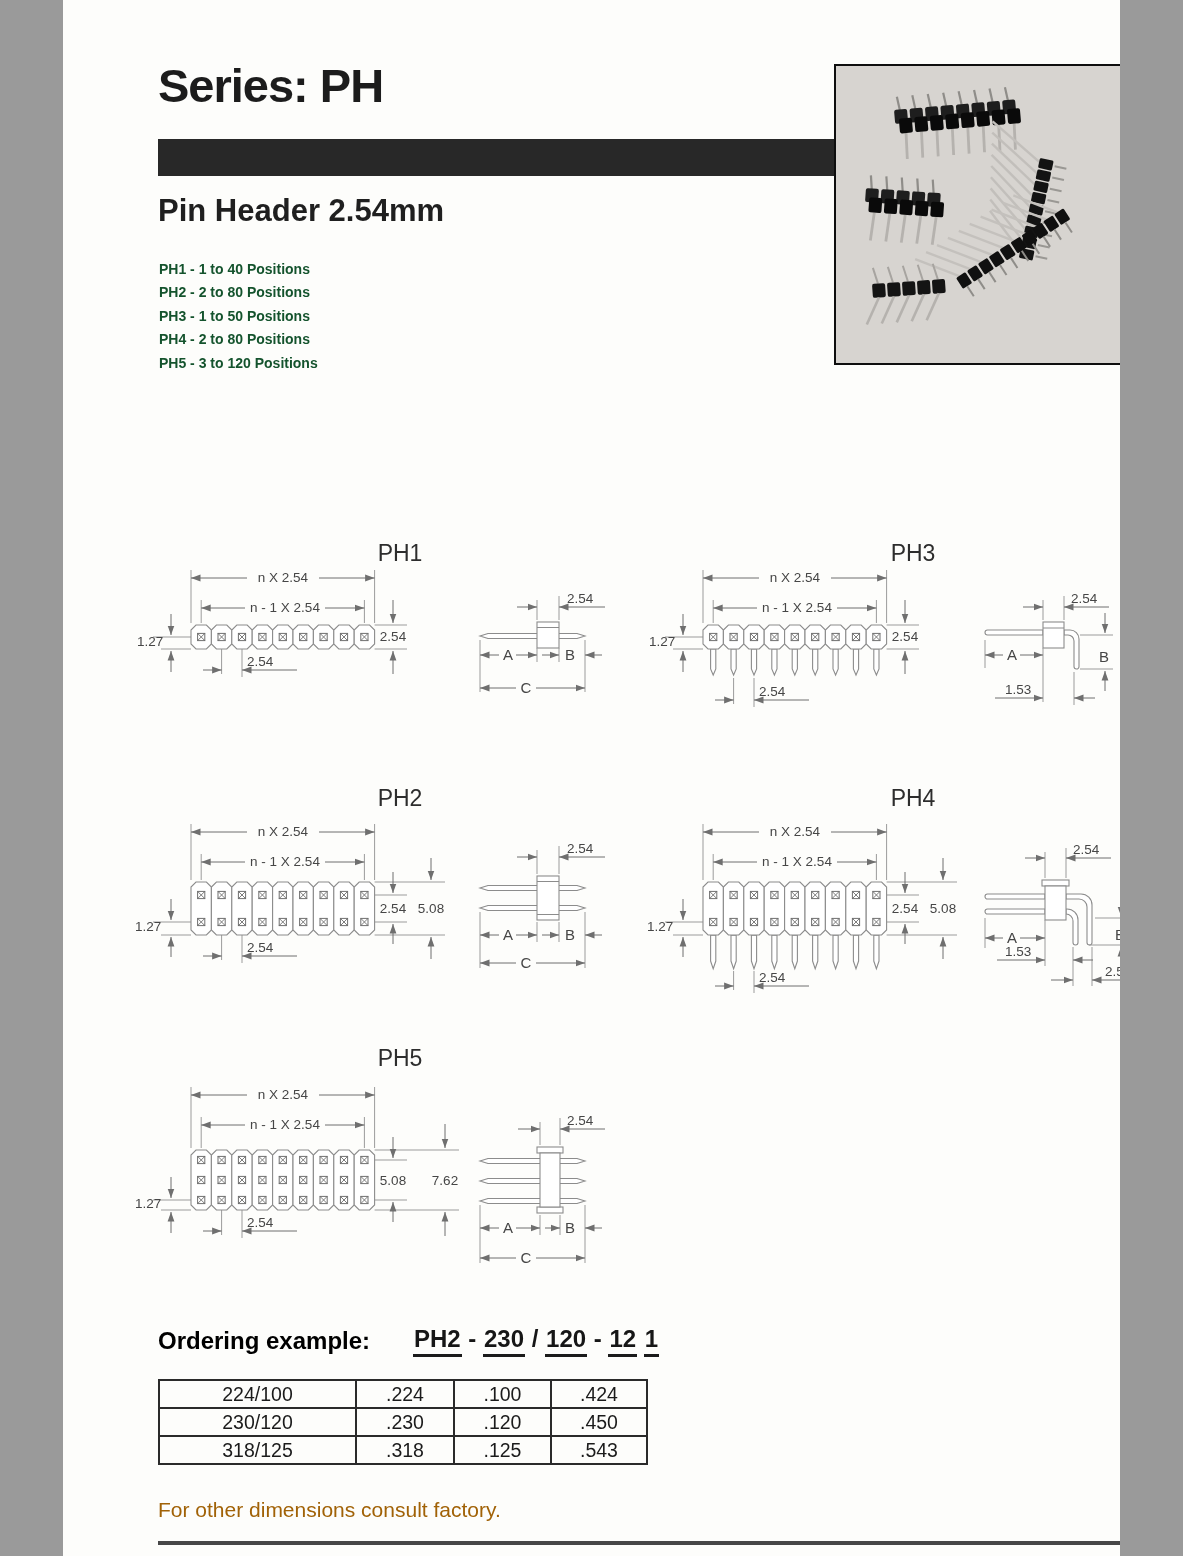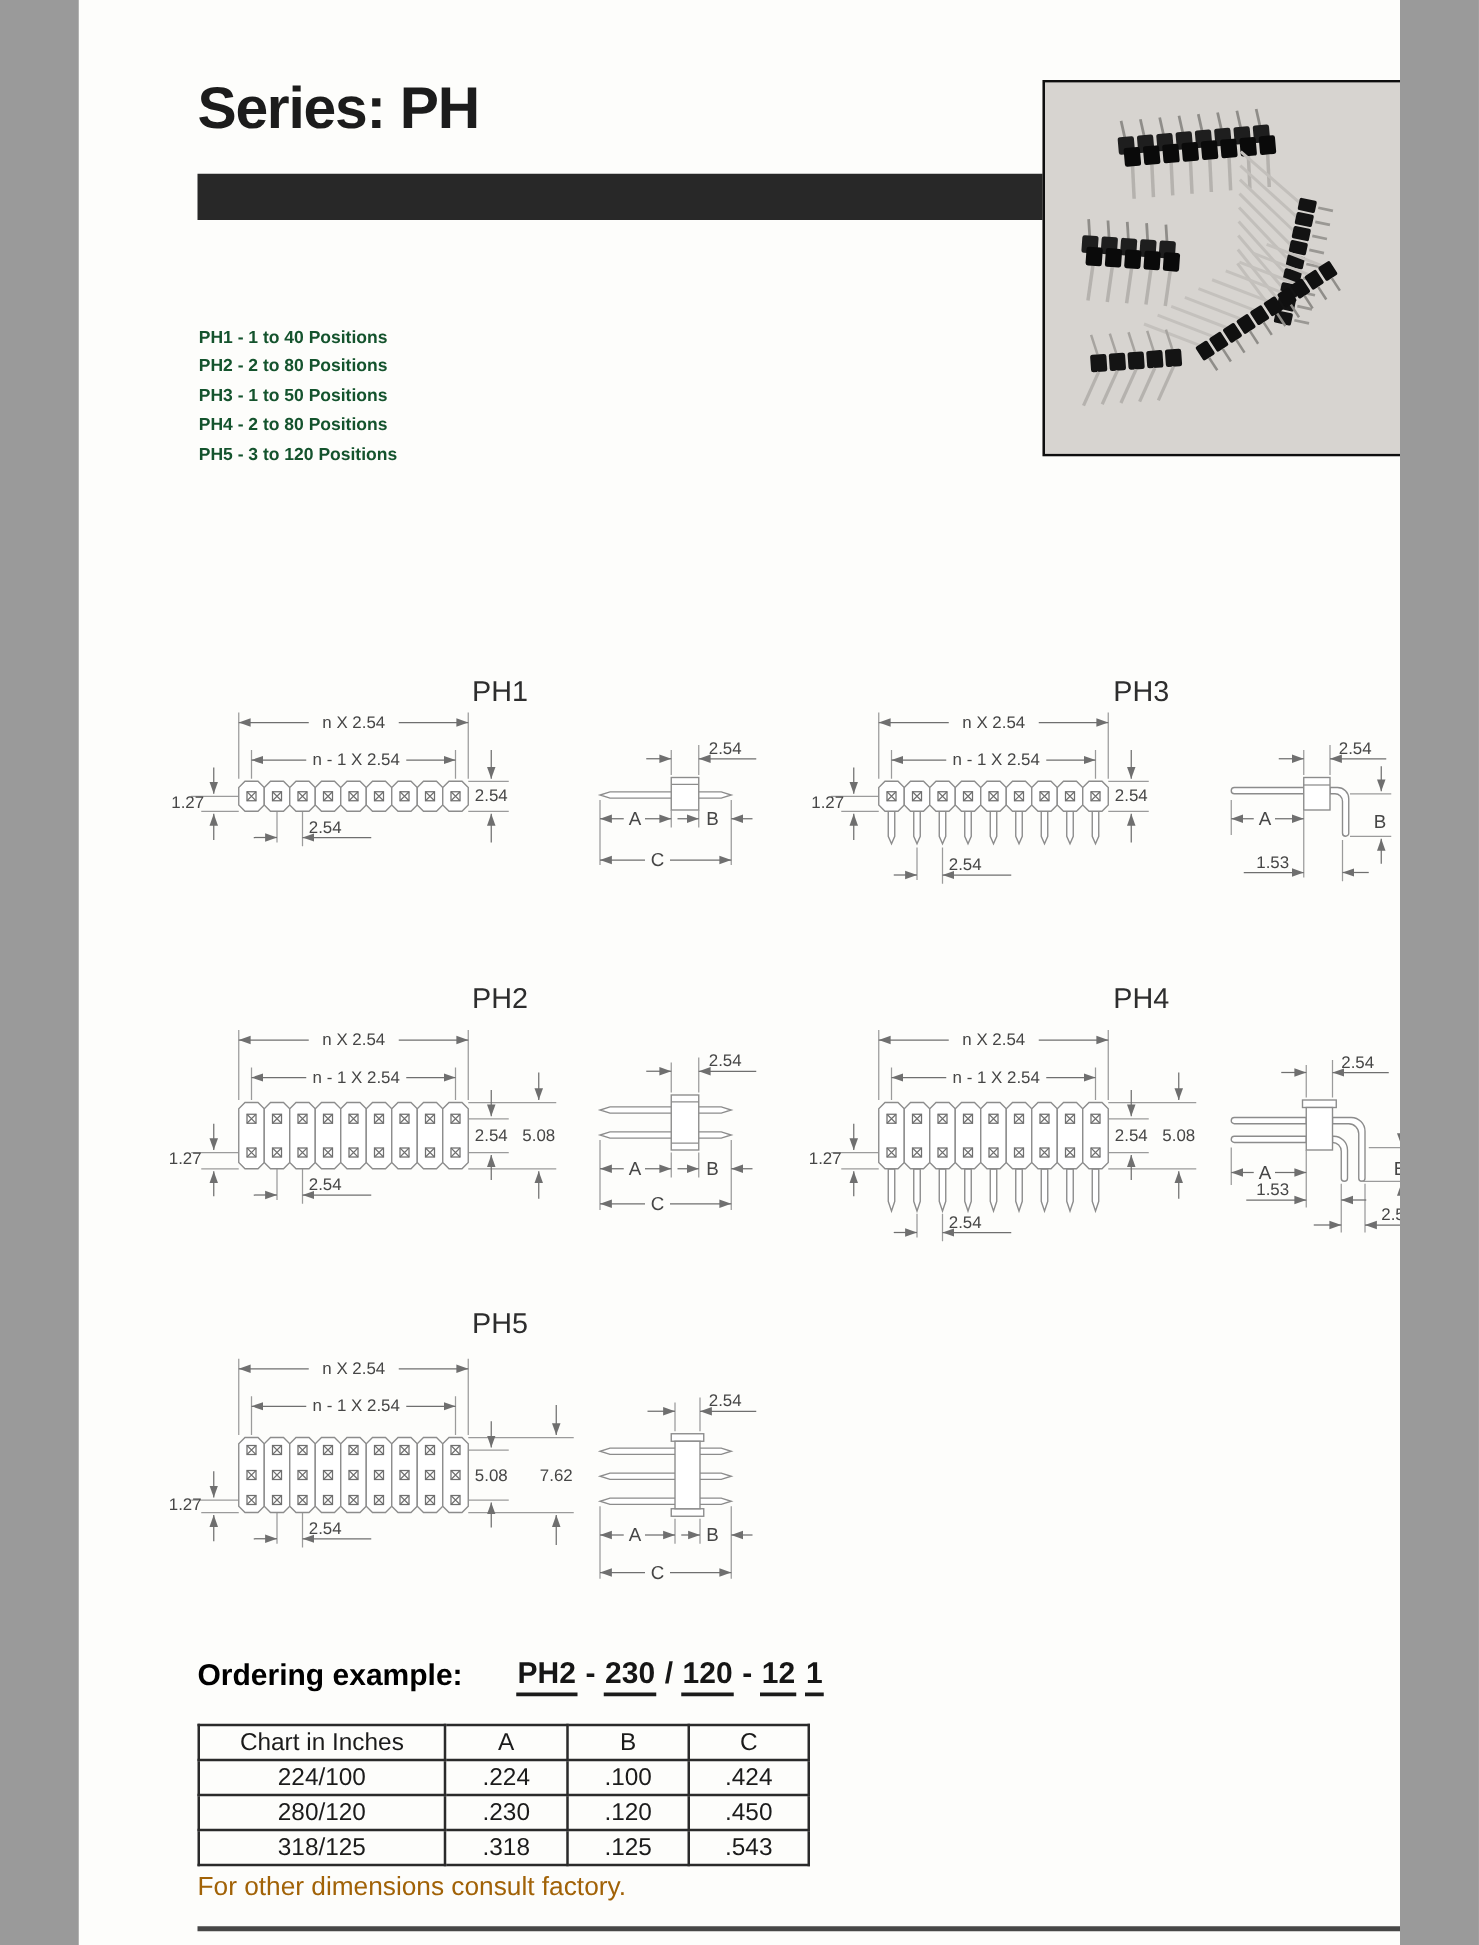--- a/index.html
+++ b/index.html
@@ -67,20 +67,21 @@
           <path class="geo" d="M-2.6,0 H2.6 V20 L0,26 L-2.6,20 Z"></path>
         </g>
       <g id="spin">
           <path class="geo" d="M8,0 H97 L105,2.5 L97,5 H8 L0,2.5 Z"></path>
         </g>
     </defs>
   </svg>
 
   <div class="abs series-title">Series: PH</div>
   <div class="abs section-bar"></div>
+  <div class="abs product-title">Pin Header 2.54mm</div>
   <div class="abs positions">
     <div>PH1 - 1 to 40 Positions</div>
     <div>PH2 - 2 to 80 Positions</div>
     <div>PH3 - 1 to 50 Positions</div>
     <div>PH4 - 2 to 80 Positions</div>
     <div>PH5 - 3 to 120 Positions</div>
   </div>
 
   <div class="abs photo-frame">
     <svg width="303" height="297" viewBox="0 0 303 297">
@@ -681,33 +682,27 @@
 
   <table class="abs chart">
     <colgroup>
         <col style="width:197px">
         <col style="width:98px">
         <col style="width:97px">
         <col style="width:96px">
       </colgroup>
     <tbody>
       <tr>
-        <td>Chart in Inches</td>
-        <td>A</td>
-        <td>B</td>
-        <td>C</td>
-      </tr>
-      <tr>
         <td>224/100</td>
         <td>.224</td>
         <td>.100</td>
         <td>.424</td>
       </tr>
       <tr>
-        <td>280/120</td>
+        <td>230/120</td>
         <td>.230</td>
         <td>.120</td>
         <td>.450</td>
       </tr>
       <tr>
         <td>318/125</td>
         <td>.318</td>
         <td>.125</td>
         <td>.543</td>
       </tr>

